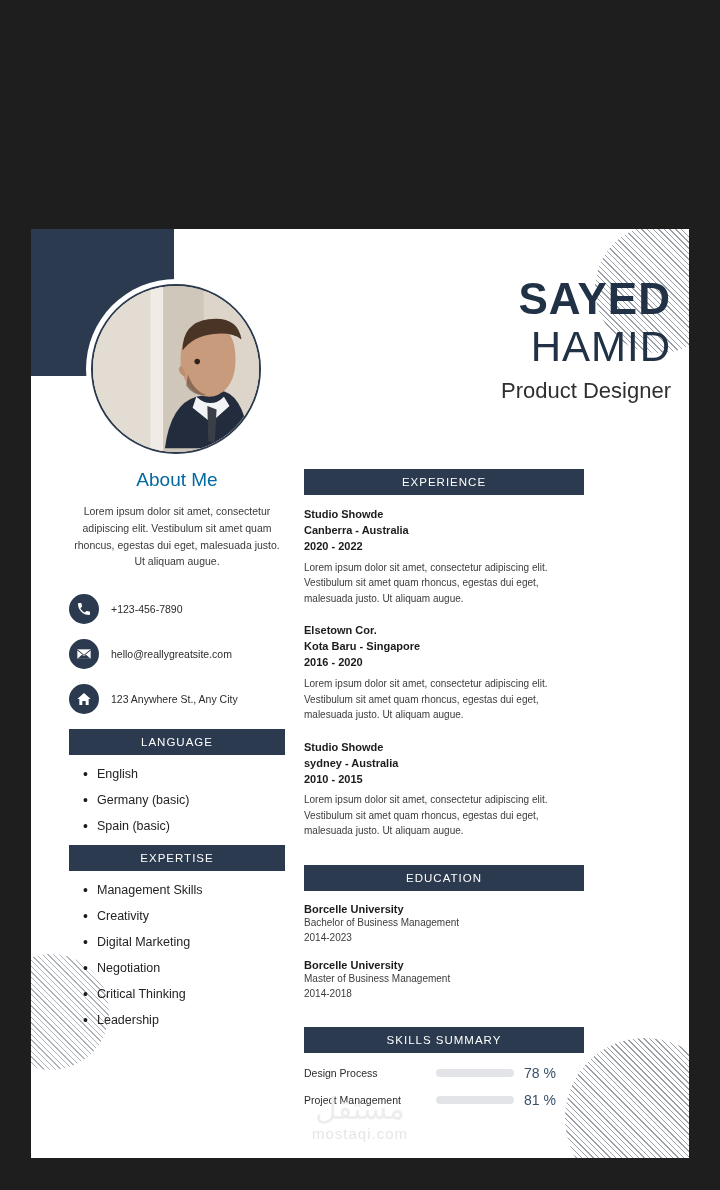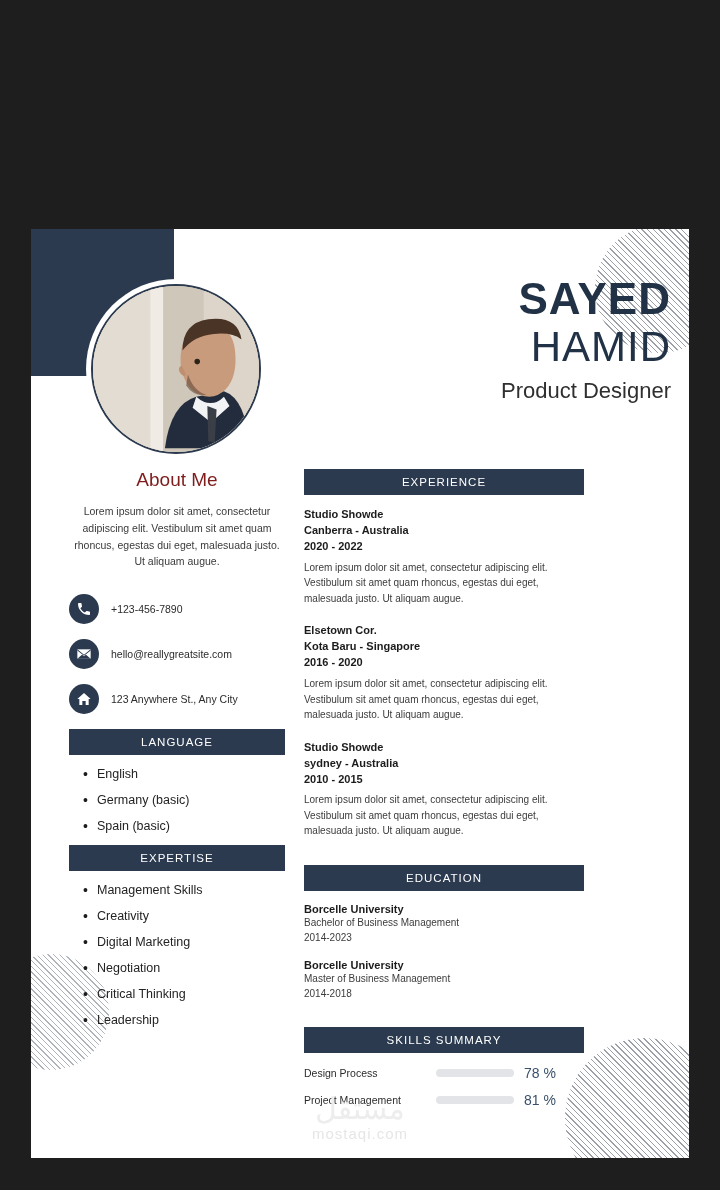--- a/index.html
+++ b/index.html
@@ -82,21 +82,21 @@
   }
   .job-title {
     font-size: 22px; color: #2f2f2f; margin-top: 4px;
   }
 
   
   .left-col {
     position: absolute; left: 38px; top: 240px; width: 216px;
   }
   .about-title {
-    text-align: center; font-size: 19px; color: #7f1d1d;
+    text-align: center; font-size: 19px; color: #0369a1;
     font-weight: normal; margin-bottom: 12px;
   }
   .about-text {
     text-align: center; font-size: 10.5px; line-height: 1.6;
     color: #3a3a3a;
   }
 
   .contact-list { margin-top: 24px; }
   .contact-row {
     display: flex; align-items: center; margin-bottom: 15px;

